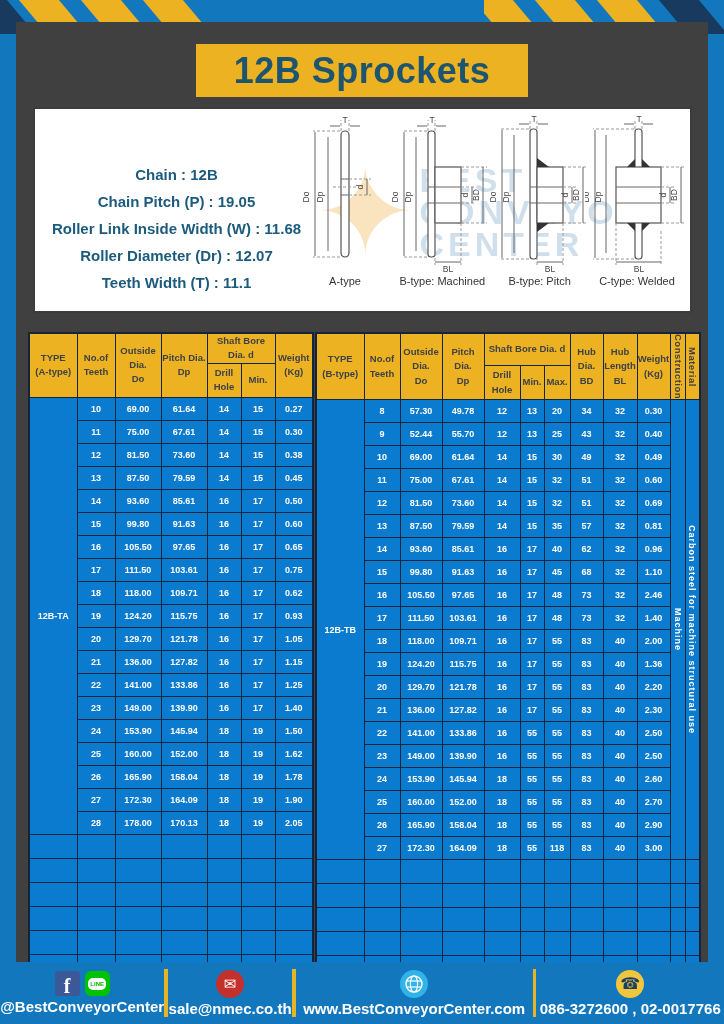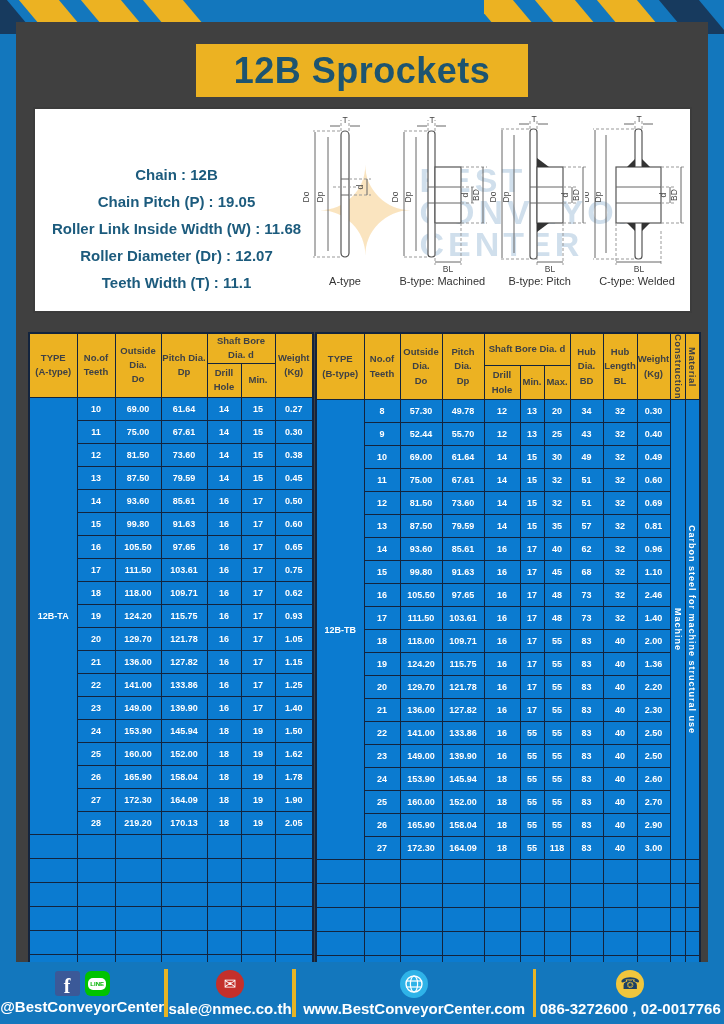--- a/index.html
+++ b/index.html
@@ -450,21 +450,21 @@
           <tr class="data-row">
             <td>27</td>
             <td>172.30</td>
             <td>164.09</td>
             <td>18</td>
             <td>19</td>
             <td>1.90</td>
           </tr>
           <tr class="data-row">
             <td>28</td>
-            <td>219.20</td>
+            <td>178.00</td>
             <td>170.13</td>
             <td>18</td>
             <td>19</td>
             <td>2.05</td>
           </tr>
           <tr class="empty-row">
             <td></td>
             <td></td>
             <td></td>
             <td></td>

